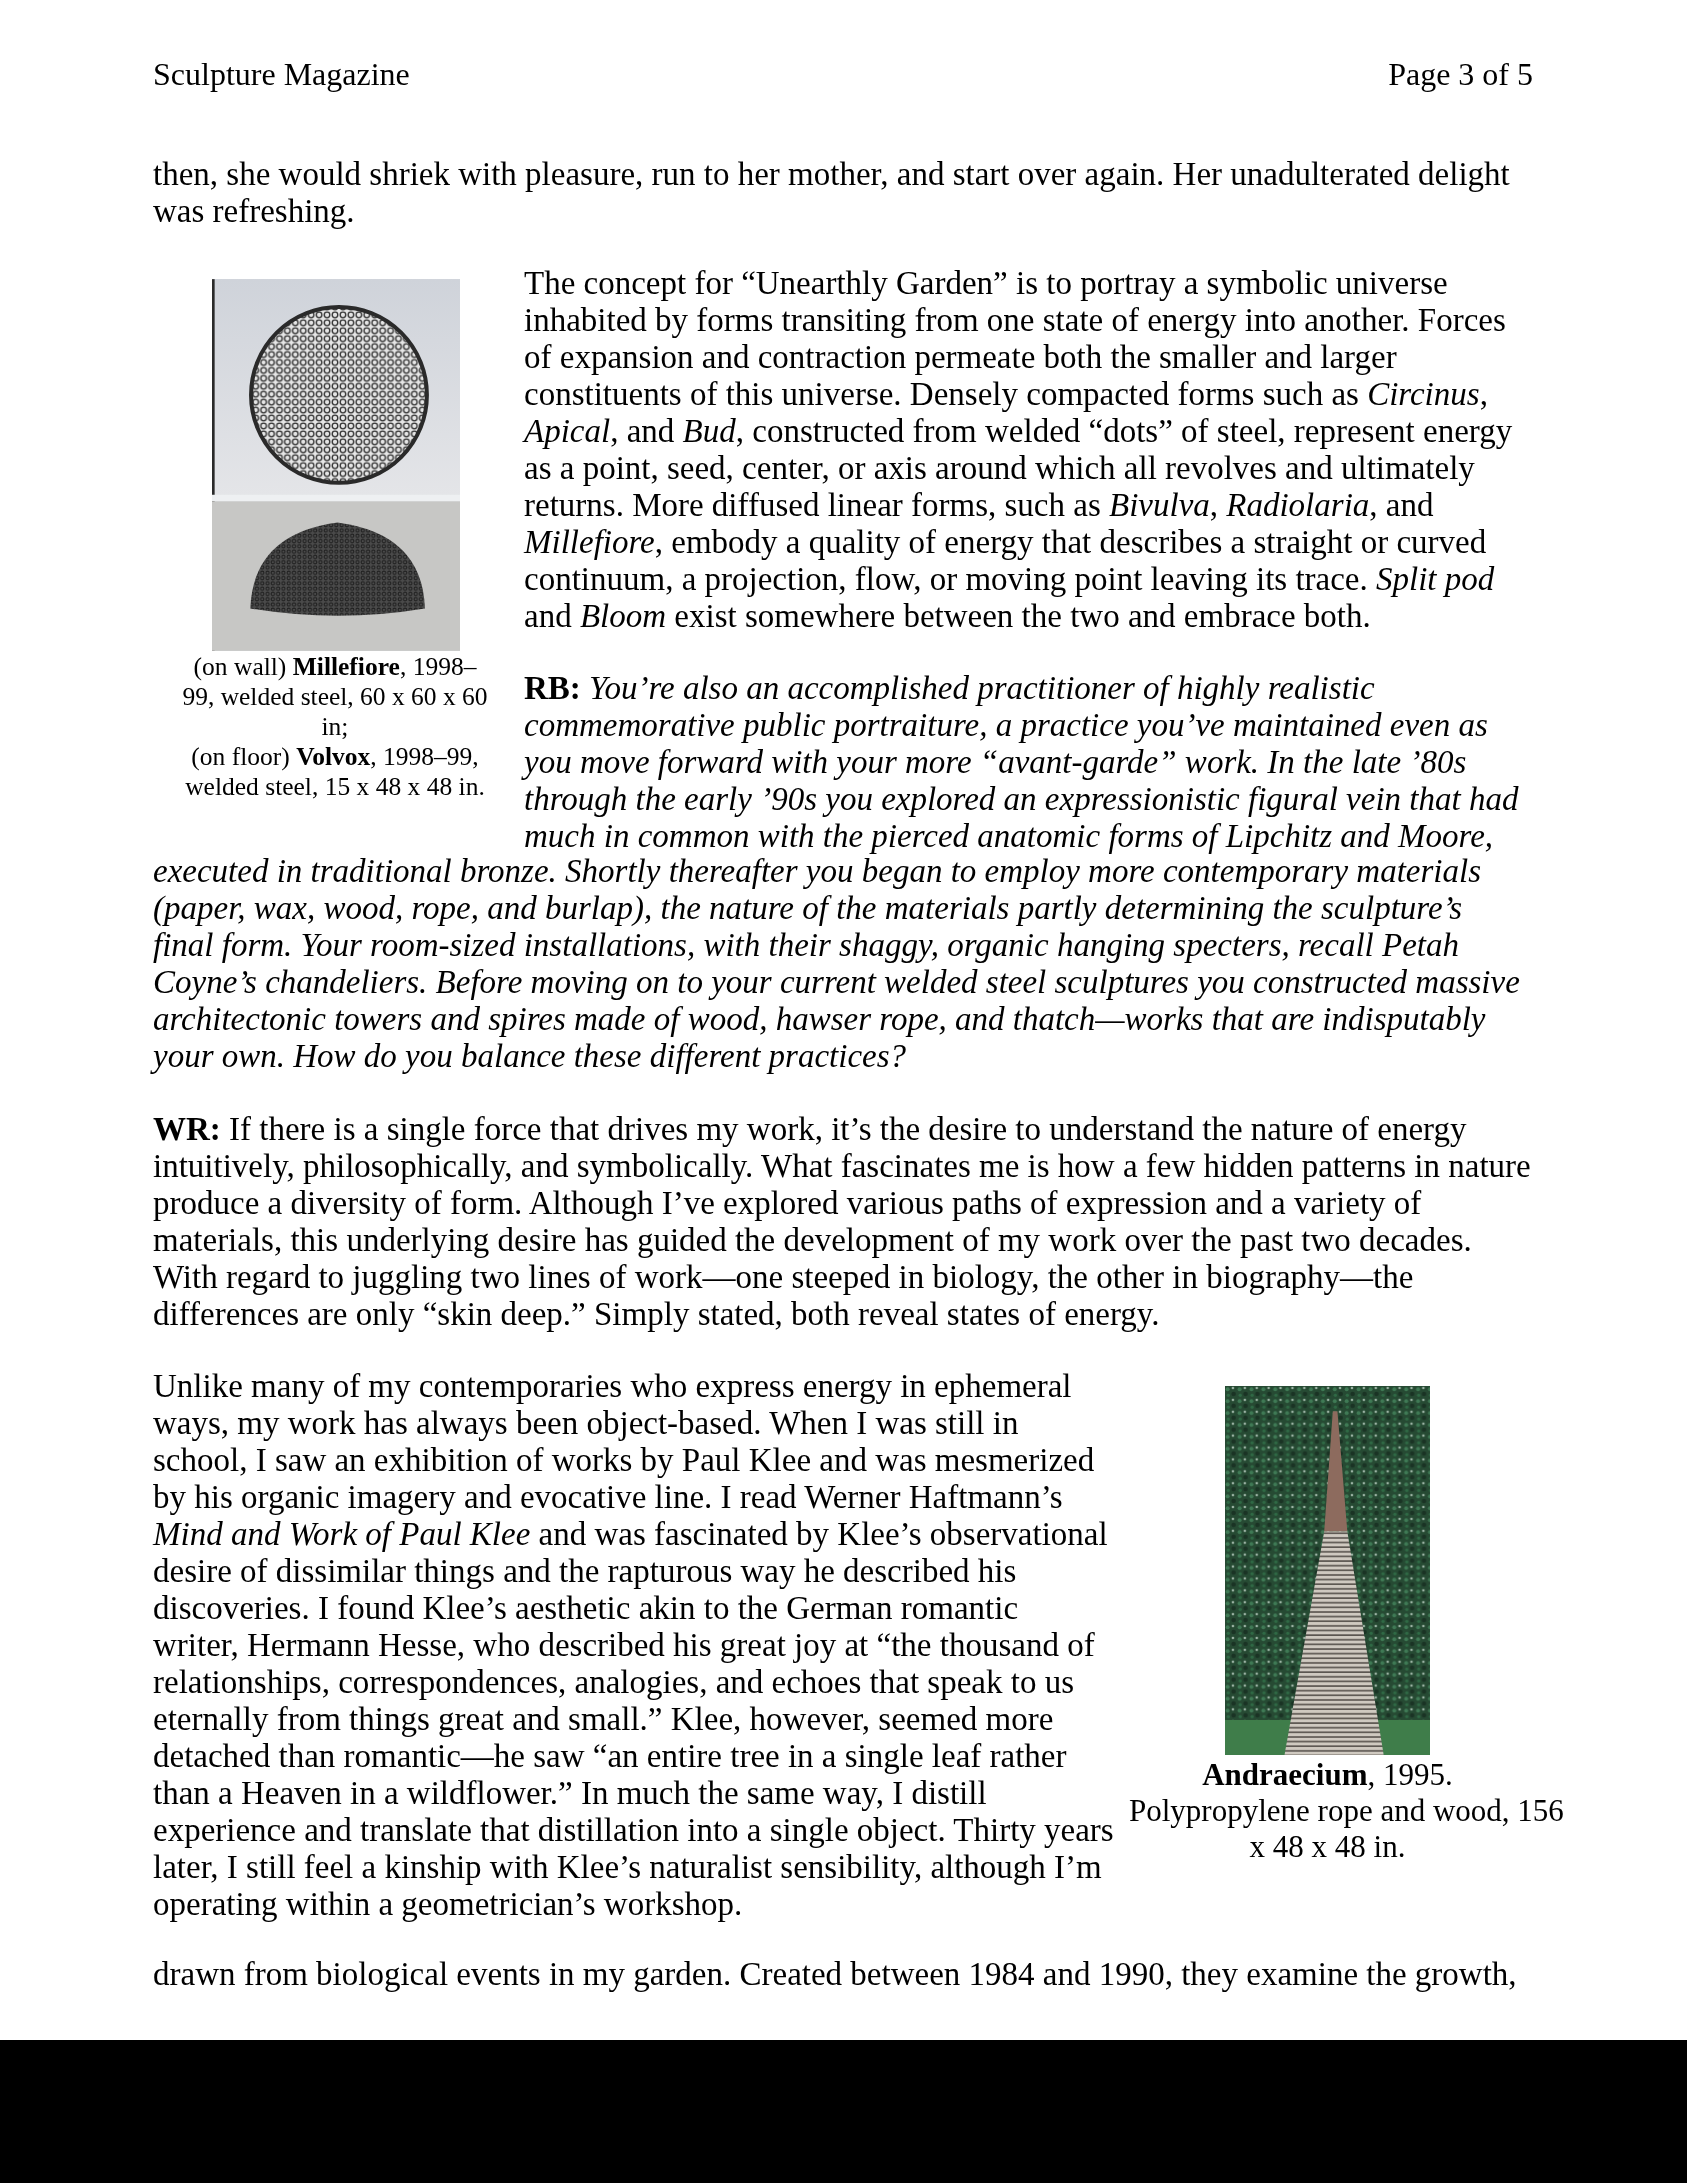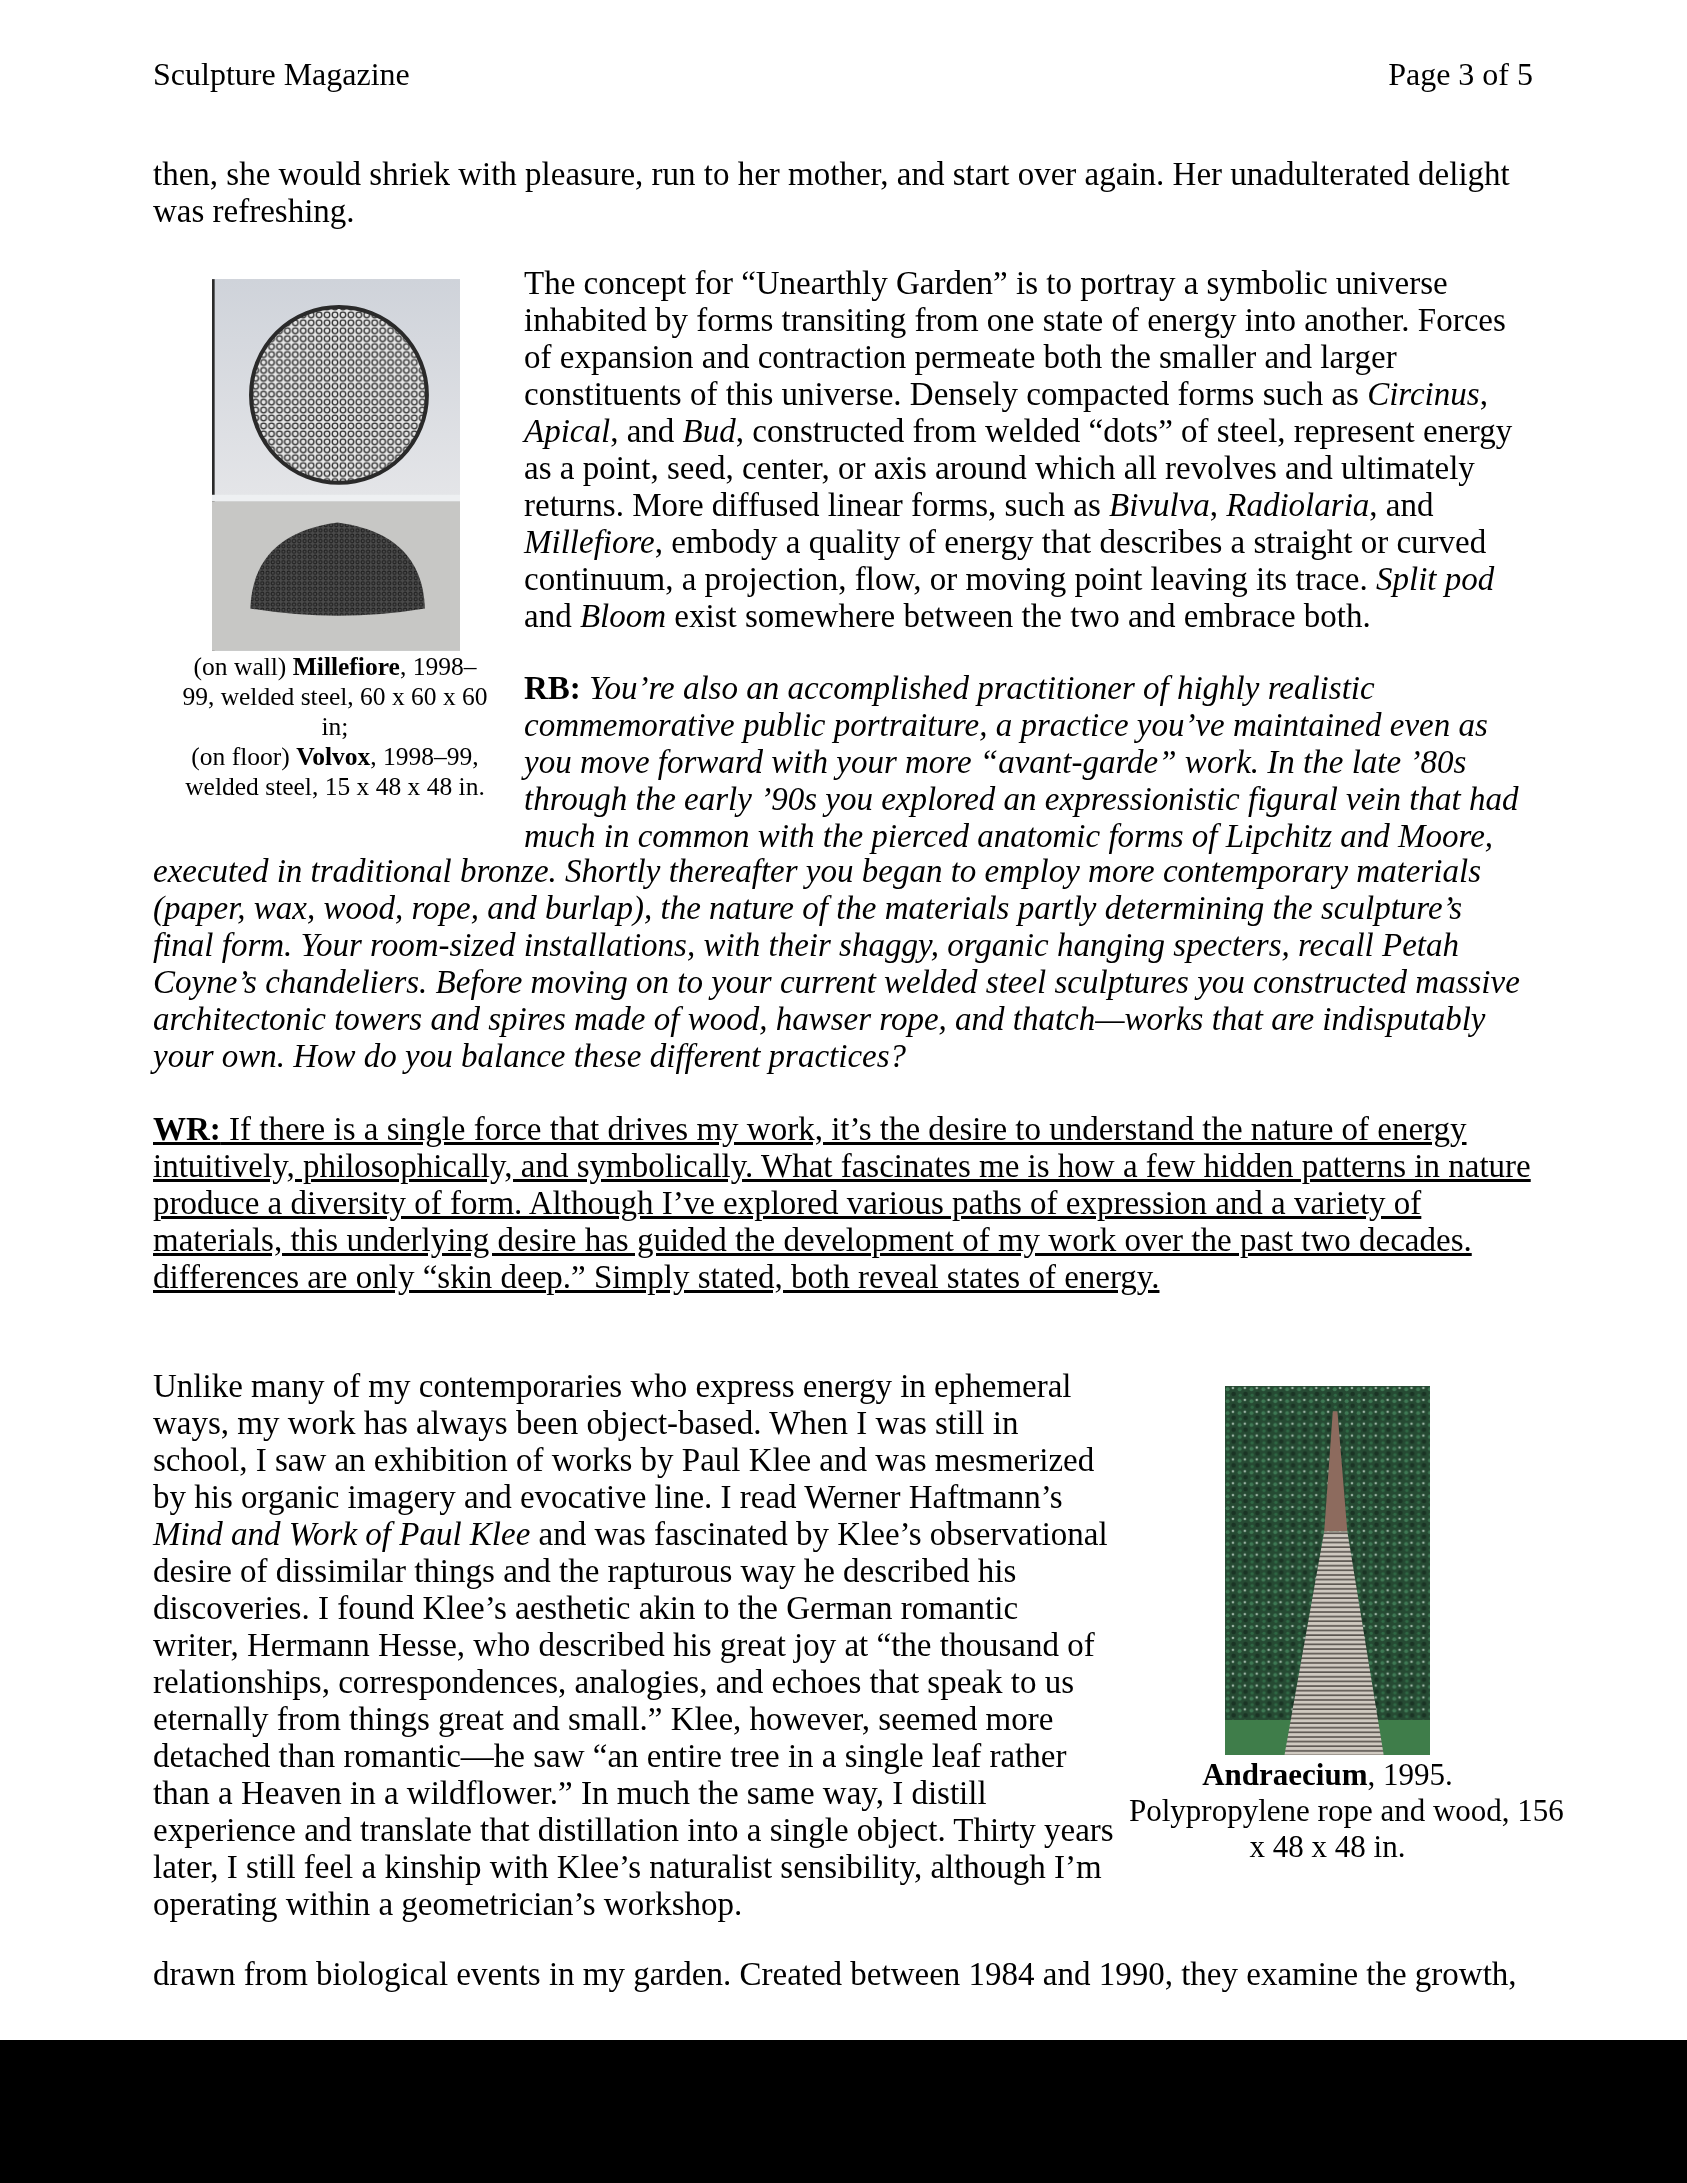--- a/index.html
+++ b/index.html
@@ -85,25 +85,26 @@
 </div>
 <div class="abs para it" style="left:153px; top:853px;">
   <div>executed in traditional bronze. Shortly thereafter you began to employ more contemporary materials</div>
   <div>(paper, wax, wood, rope, and burlap), the nature of the materials partly determining the sculpture’s</div>
   <div>final form. Your room-sized installations, with their shaggy, organic hanging specters, recall Petah</div>
   <div>Coyne’s chandeliers. Before moving on to your current welded steel sculptures you constructed massive</div>
   <div>architectonic towers and spires made of wood, hawser rope, and thatch—works that are indisputably</div>
   <div>your own. How do you balance these different practices?</div>
 </div>
 
-<div class="abs para" style="left:153px; top:1111px;text-decoration:underline;">
+<div class="abs para" style="left:153px; top:1111px;">
   <div><b>WR:</b><span> If there is a single force that drives my work, it’s the desire to understand the nature of energy</span></div>
   <div>intuitively, philosophically, and symbolically. What fascinates me is how a few hidden patterns in nature</div>
   <div>produce a diversity of form. Although I’ve explored various paths of expression and a variety of</div>
   <div>materials, this underlying desire has guided the development of my work over the past two decades.</div>
+  <div>With regard to juggling two lines of work—one steeped in biology, the other in biography—the</div>
   <div>differences are only “skin deep.” Simply stated, both reveal states of energy.</div>
 </div>
 
 <div class="abs para" id="klee" style="left:153px; top:1368px;">
     <div><span>Unlike many of my contemporaries who express energy in ephemeral</span></div>
     <div><span>ways, my work has always been object-based. When I was still in</span></div>
     <div><span>school, I saw an exhibition of works by Paul Klee and was mesmerized</span></div>
     <div><span>by his organic imagery and evocative line. I read Werner Haftmann’s</span></div>
     <div><i>Mind and Work of Paul Klee</i><span> and was fascinated by Klee’s observational</span></div>
     <div><span>desire of dissimilar things and the rapturous way he described his</span></div>

